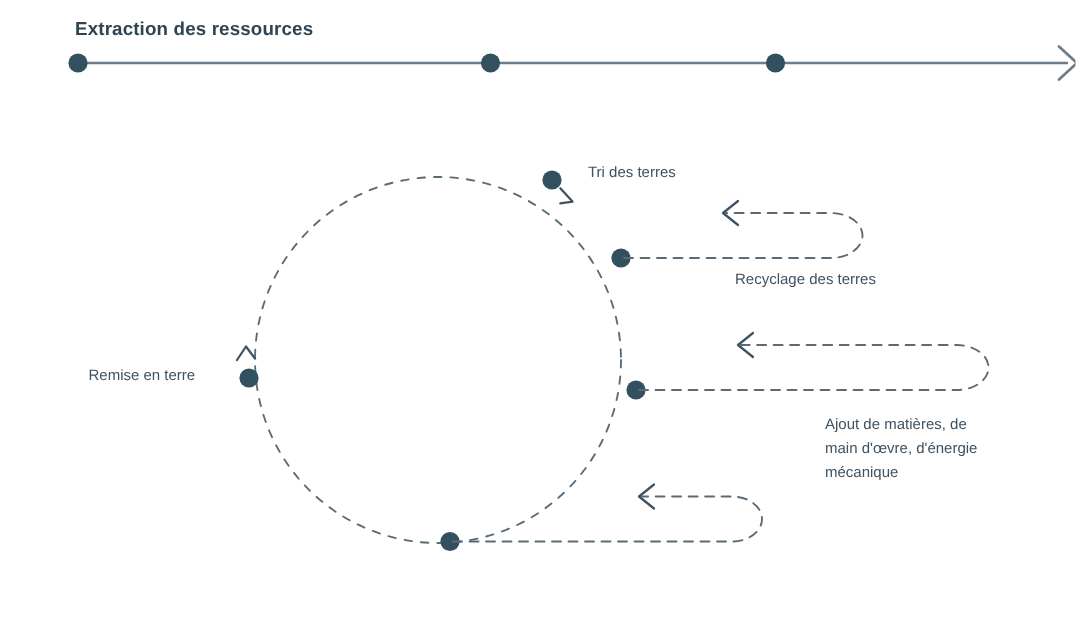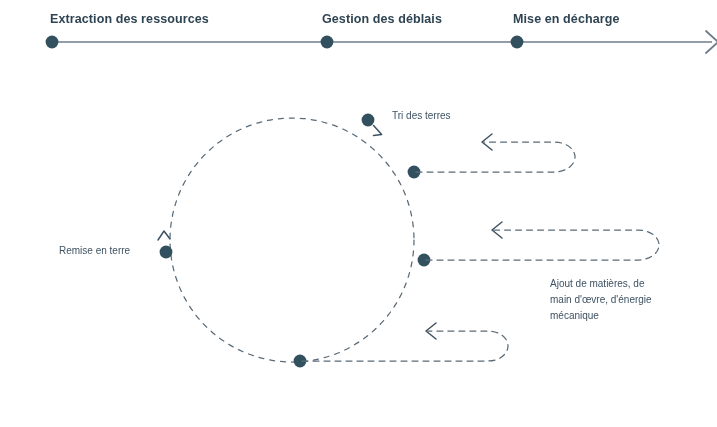--- a/index.html
+++ b/index.html
@@ -93,26 +93,25 @@
 
     <g>
       <path d="M 286 361 L 472 361 A 20 15 0 0 0 472 331 L 412 331" fill="none" stroke="#5A6B78" stroke-width="1.25" stroke-dasharray="6 5" stroke-linecap="round"></path>
       <polyline points="420,323 410,331 420,339" fill="none" stroke="#3E5262" stroke-width="1.5" stroke-linecap="round" stroke-linejoin="round"></polyline>
     </g>
 
   </svg>
 
   <div class="lbl phase-label" style="left:34px; top:13px;">Extraction des ressources</div>
 
-  <div class="lbl phase-label" style="left:306px; top:13px;">Gestion des déblais</div>
 
-  <div class="lbl phase-label" style="left:497px; top:13px;">Mise en décharge</div>
 
   <div class="lbl cycle-label" style="left:376px; top:111px;">Tri des terres</div>
 
+  <div class="lbl cycle-label" style="left:474px; top:182px;">Recyclage des terres</div>
 
   <div class="lbl cycle-label multi" style="left:534px; top:276px;">Ajout de matières, de
 main d'œvre, d'énergie
 mécanique</div>
 
 
   <div class="lbl cycle-label" style="left:43px; top:246px;">Remise en terre</div>
 
 </div>
 

